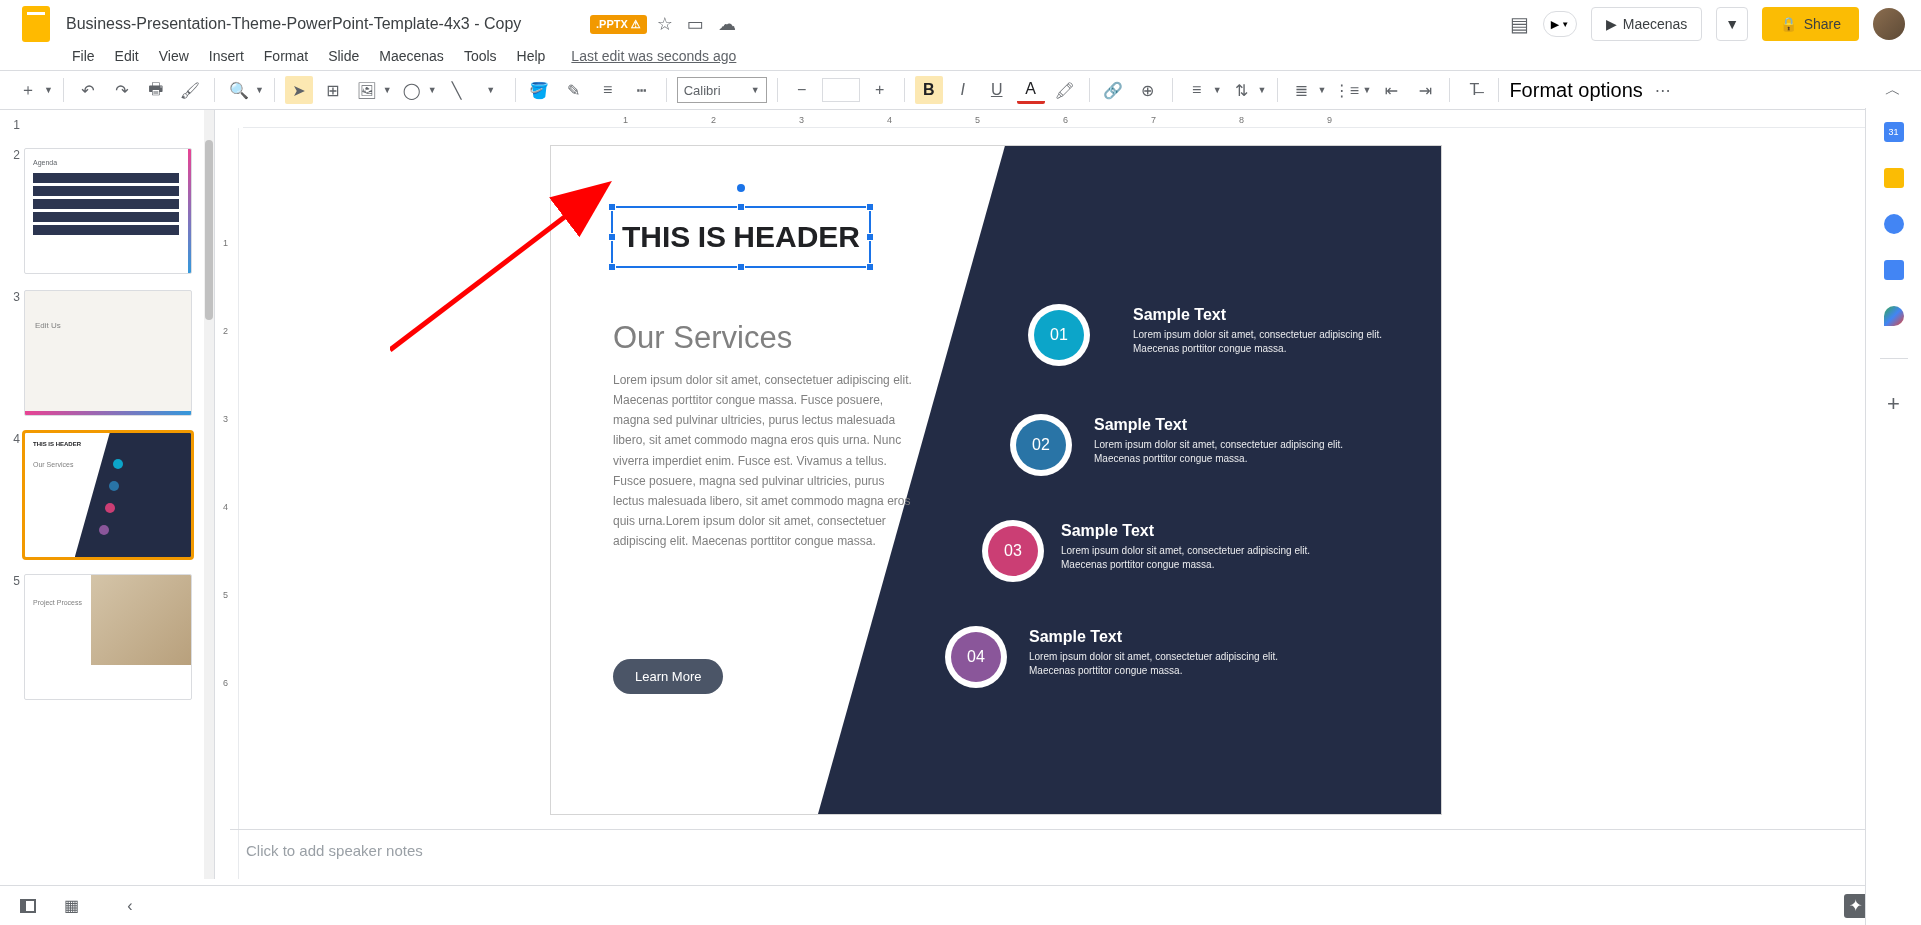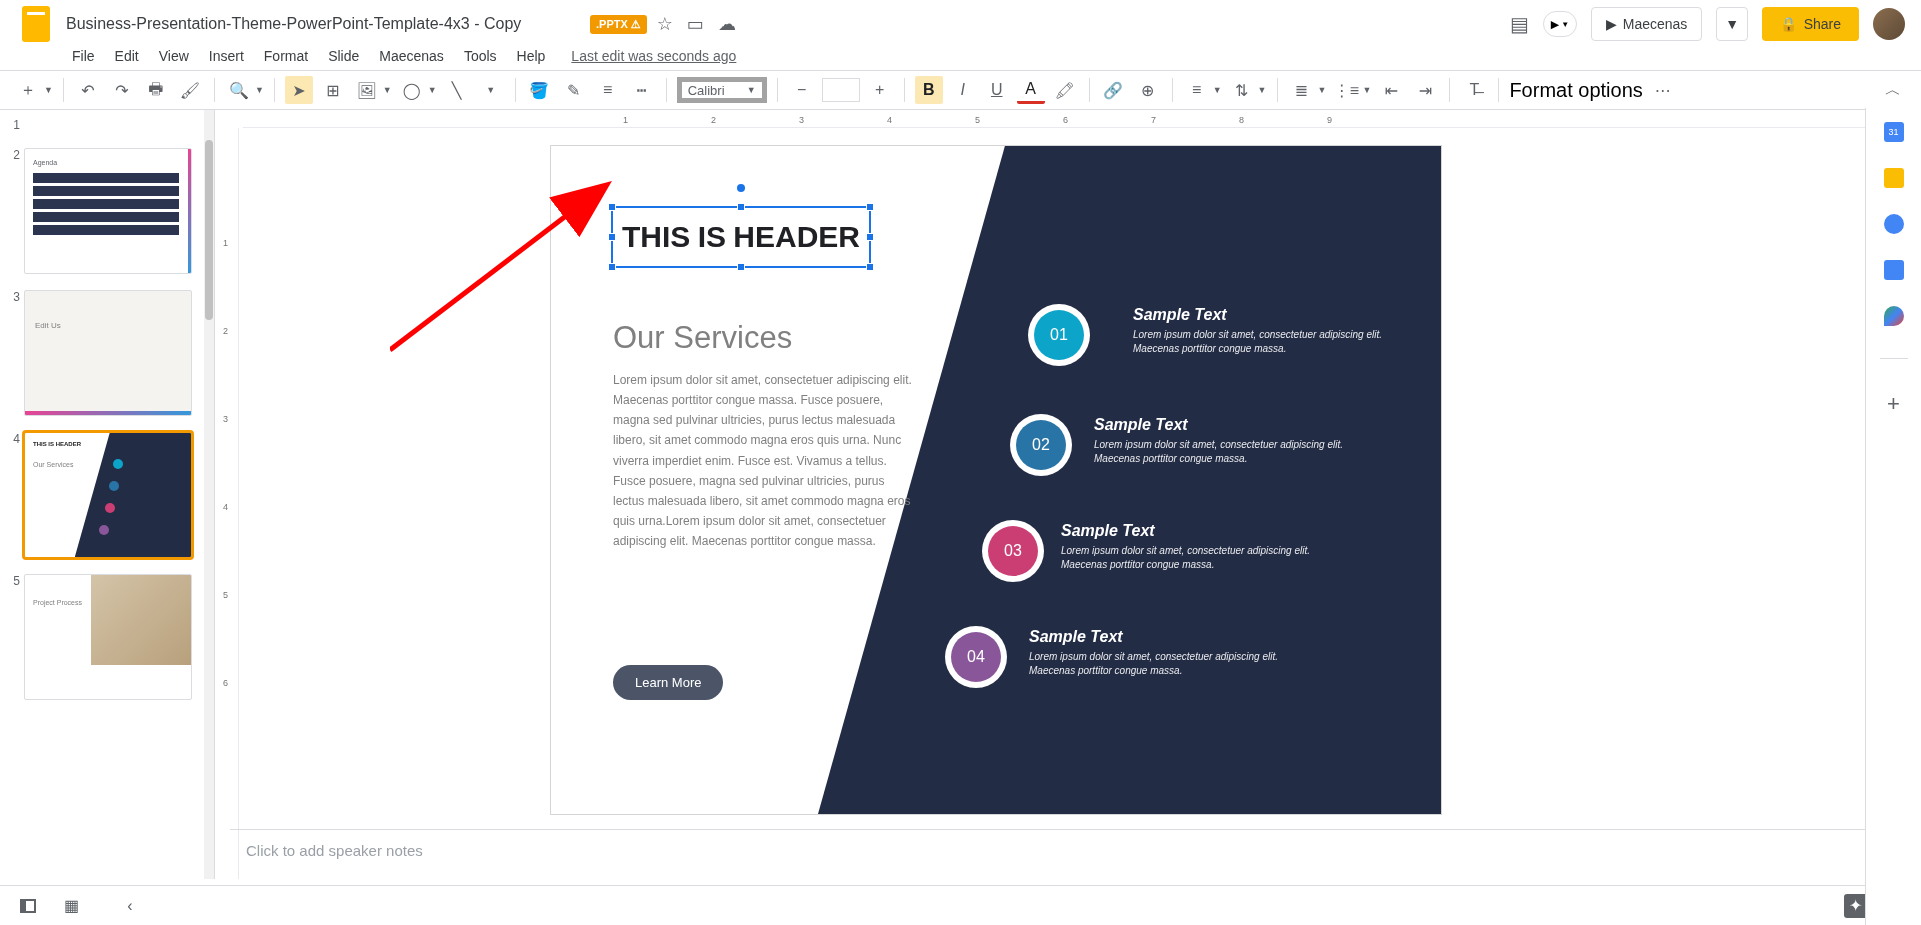--- a/index.html
+++ b/index.html
@@ -20,21 +20,21 @@
 
 .menubar { display:flex; align-items:center; gap:20px; padding:0 72px 6px; font-size:14px; color:#3c4043; }
 .menubar span { cursor:pointer; }
 .last-edit { color:#5f6368; text-decoration:underline; margin-left:6px; }
 
 .toolbar { border-top:1px solid #dadce0; border-bottom:1px solid #dadce0; height:40px; display:flex; align-items:center; padding:0 14px; gap:6px; color:#5f6368; }
 .tb-sep { width:1px; height:24px; background:#dadce0; margin:0 4px; }
 .tb-btn { width:28px; height:28px; display:flex; align-items:center; justify-content:center; border-radius:2px; font-size:16px; cursor:pointer; }
 .tb-btn.sel { background:#fce8b2; }
 .tb-dd { display:flex; align-items:center; gap:2px; }
-.font-box { min-width:90px; height:26px; border:5px solid #a3a3a3; display:flex; align-items:center; justify-content:space-between; padding:0 6px; font-size:13px; }
+.font-box { min-width:90px; height:26px; border:1px solid #a3a3a3; display:flex; align-items:center; justify-content:space-between; padding:0 6px; font-size:13px; }
 .bold-b { font-weight:700; color:#202124; }
 .collapse-up { margin-left:auto; }
 
 
 .main { display:flex; height:calc(100% - 48px - 28px - 40px - 40px); }
 .thumbs { width:215px; border-right:1px solid #dadce0; overflow:hidden; position:relative; }
 .thumb-wrap { display:flex; padding:8px 4px; }
 .thumb-n { width:20px; text-align:right; font-size:12px; color:#5f6368; padding-right:4px; }
 .thumb { width:168px; height:126px; border:1px solid #dadce0; border-radius:2px; background:#fff; position:relative; overflow:hidden; font-size:7px; color:#5f6368; }
 .thumb.active { outline:3px solid #f29900; outline-offset:-1px; }
@@ -51,31 +51,31 @@
 .slide-dark { position:absolute; right:0; top:0; bottom:0; width:70%; background:#232c45; clip-path:polygon(30% 0,100% 0,100% 100%,0 100%); }
 .sel-box { position:absolute; left:60px; top:60px; width:260px; height:62px; border:2px solid #1a73e8; display:flex; align-items:center; justify-content:center; }
 .sel-box .txt { font-size:30px; font-weight:700; color:#202124; word-spacing:-1px; }
 .handle { position:absolute; width:8px; height:8px; background:#1a73e8; border:1px solid #fff; }
 .h-tl{top:-5px;left:-5px}.h-tr{top:-5px;right:-5px}.h-bl{bottom:-5px;left:-5px}.h-br{bottom:-5px;right:-5px}
 .h-tm{top:-5px;left:50%;margin-left:-4px}.h-bm{bottom:-5px;left:50%;margin-left:-4px}
 .h-ml{left:-5px;top:50%;margin-top:-4px}.h-mr{right:-5px;top:50%;margin-top:-4px}
 .rot{position:absolute;top:-24px;left:50%;margin-left:-4px;width:8px;height:8px;background:#1a73e8;border-radius:50%}
 .our-serv { position:absolute; left:62px; top:174px; font-size:31px; color:#808080; font-weight:400; }
 .body-txt { position:absolute; left:62px; top:224px; width:302px; font-size:12px; color:#808080; line-height:1.68; }
-.learn { position:absolute; left:62px; bottom:114px; background:#4b5567; color:#fff; font-size:13px; padding:10px 22px; border-radius:20px; }
+.learn { position:absolute; left:62px; bottom:120px; background:#4b5567; color:#fff; font-size:13px; padding:10px 22px; border-radius:20px; }
 
 .circ { position:absolute; width:50px; height:50px; border-radius:50%; display:flex; align-items:center; justify-content:center; color:#fff; font-size:16px; }
 .c1{ left:483px; top:164px; background:#0ca5c9; }
 .c2{ left:465px; top:274px; background:#2974a6; }
 .c3{ left:437px; top:380px; background:#cb3e74; }
 .c4{ left:400px; top:486px; background:#8a569a; }
 .arc{ position:absolute; width:62px; height:62px; border-radius:50%; background:#fff; }
 .a1{left:477px;top:158px}.a2{left:459px;top:268px}.a3{left:431px;top:374px}.a4{left:394px;top:480px}
 
-.samp { position:absolute; color:#fff;font-style:italic; }
+.samp { position:absolute; color:#fff; }
 .samp h4{ font-size:16px; font-weight:700; margin-bottom:4px; }
 .samp p{ font-size:10px; opacity:.9; line-height:1.4; max-width:280px; }
 .s1{left:582px;top:160px}.s2{left:543px;top:270px}.s3{left:510px;top:376px}.s4{left:478px;top:482px}
 
 .arrow { position:absolute; left:175px; top:70px; pointer-events:none; }
 
 .notes { position:absolute; bottom:40px; left:230px; right:55px; height:56px; border-top:1px solid #dadce0; padding:12px 16px; color:#9aa0a6; font-size:15px; }
 
 .bottom-bar { position:absolute; bottom:0; left:0; right:0; height:40px; border-top:1px solid #dadce0; display:flex; align-items:center; padding:0 20px; gap:28px; color:#5f6368; }
 

